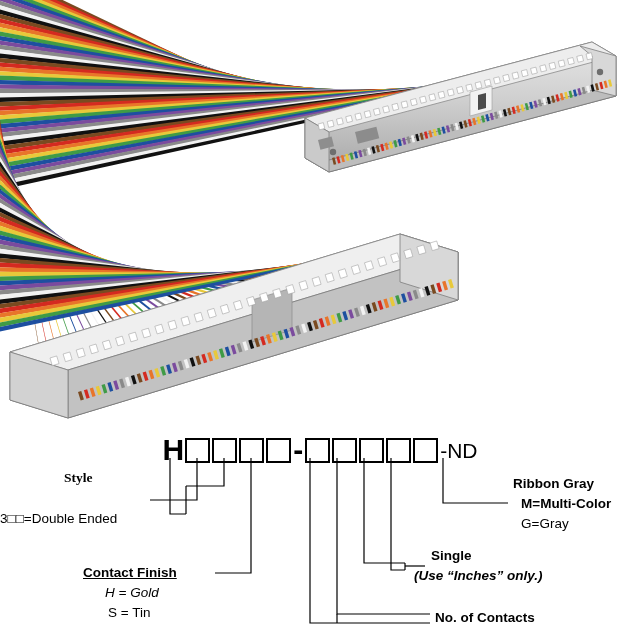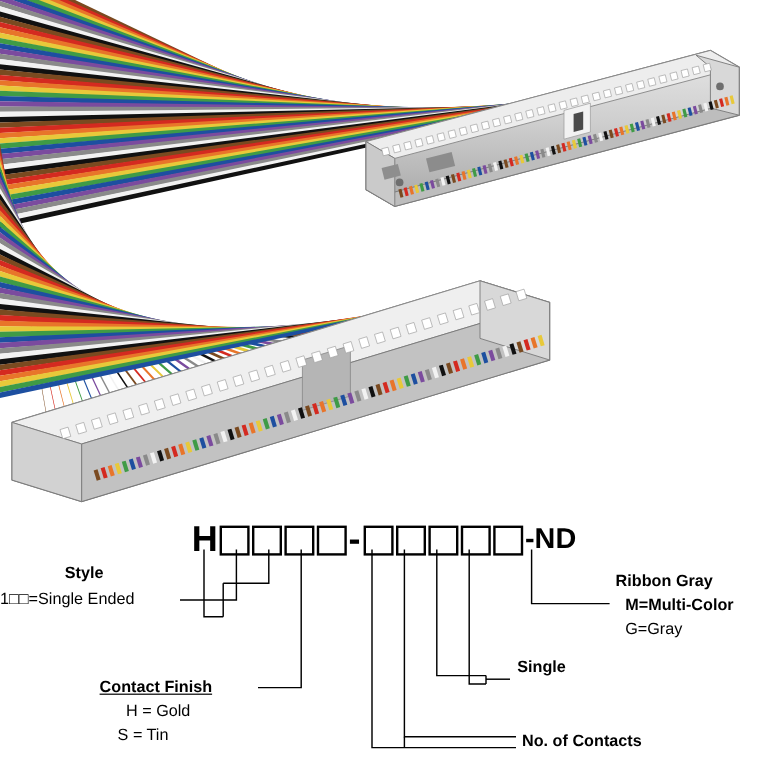--- a/index.html
+++ b/index.html
@@ -71,22 +71,22 @@
     background: #fff;
   }
   .pn-dash {
     font-size: 30px;
     font-weight: bold;
     color: #000;
     line-height: 1;
     margin: 0 1px;
   }
   .pn-suffix {
-    font-size: 24px;
-    font-weight: bold;
+    font-size: 21px;
+    font-weight: normal;
     color: #000;
     line-height: 1;
     margin-left: 1px;
   }
 
   
   .lbl {
     position: absolute;
     font-size: 13.5px;
     color: #000;
@@ -499,30 +499,31 @@
 
         <path d="M364,40 L364,145 L405,145"></path>
         <path d="M391,40 L391,152 L405,152"></path>
         <path d="M405,145 L405,152"></path>
         <path d="M405,148 L425,148"></path>
 
         <path d="M443,40 L443,85 L508,85"></path>
       </g>
     </svg>
 
-    <div class="lbl bold" style="left:54px; top:52px;">Style</div>
-    <div class="lbl" style="left:0px; top:73px;">1□□=Single Ended</div>
+    <div class="lbl bold" style="left:64px; top:52px;font-family:Liberation Serif, serif;">Style</div>
+    <div class="lbl" style="left:0px; top:93px;">3□□=Double Ended</div>
 
     <div class="lbl bold" style="left:83px; top:147px;text-decoration:underline;">Contact Finish</div>
-    <div class="lbl" style="left:105px; top:167px;">H = Gold</div>
-    <div class="lbl" style="left:98px; top:187px;">S = Tin</div>
+    <div class="lbl" style="left:105px; top:167px;font-style:italic;">H = Gold</div>
+    <div class="lbl" style="left:108px; top:187px;">S = Tin</div>
 
     <div class="lbl bold" style="left:435px; top:192px;">No. of Contacts</div>
 
     <div class="lbl bold" style="left:431px; top:130px;">Single</div>
+    <div class="lbl bold italic" style="left:414px; top:150px;">(Use “Inches” only.)</div>
 
     <div class="lbl bold" style="left:513px; top:58px;">Ribbon Gray</div>
     <div class="lbl" style="left:521px; top:78px;font-weight:bold;">M=Multi-Color</div>
     <div class="lbl" style="left:521px; top:98px;text-align:right;">G=Gray</div>
 
   </div>
 
 </div>
 
 </body></html>

